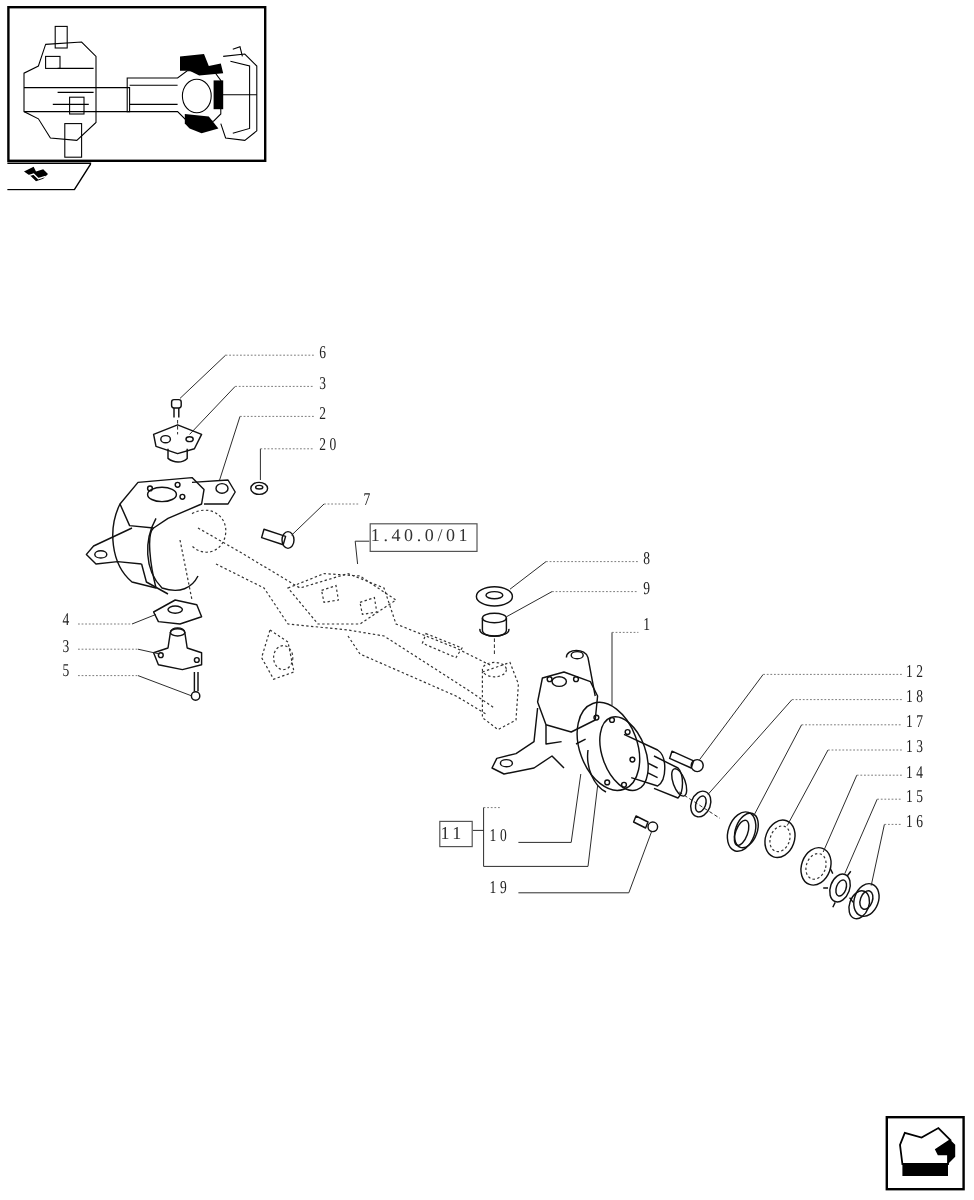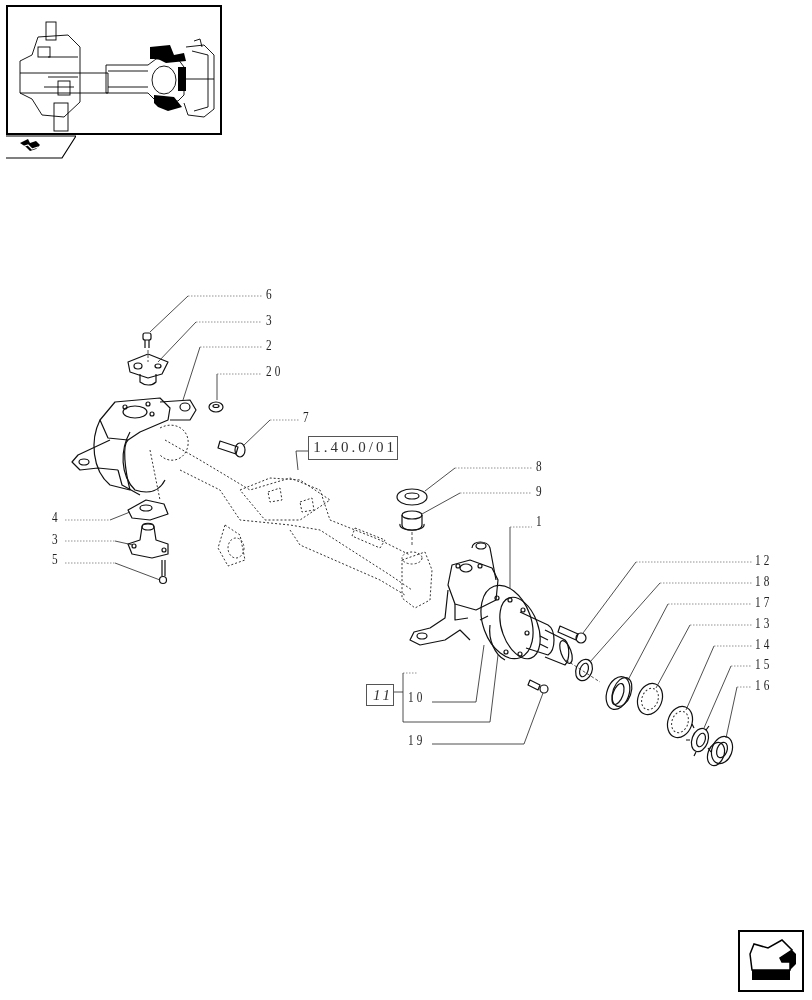--- a/index.html
+++ b/index.html
@@ -8,21 +8,21 @@
   .thumb { position: absolute; left: 6px; top: 5px; width: 216px; height: 130px;
            border: 2px solid #000; box-sizing: border-box; background: #fff; }
   .thumb-tab { position: absolute; left: 6px; top: 135px; width: 70px; height: 24px; }
   .nav-next { position: absolute; left: 738px; top: 930px; width: 66px; height: 62px;
               border: 2px solid #000; box-sizing: border-box; background: #fff; cursor: pointer; }
   svg { display: block; }
   .callout { position: absolute; font-family: "Liberation Serif", "DejaVu Serif", serif;
              font-size: 15px; color: #222; letter-spacing: 4px; line-height: 1; transform: scaleX(0.75); transform-origin: left top; }
   .ref-box { position: absolute; border: 1px solid #555; background: #fff;
              font-family: "Liberation Serif", "DejaVu Serif", serif; font-size: 15px; color: #333;
-             letter-spacing: 3px; line-height: 20px; text-align: right; cursor: pointer; }
+             letter-spacing: 3px; line-height: 20px; text-align: left; cursor: pointer; }
   .diagram { position: absolute; left: 0; top: 0; width: 812px; height: 1000px; }
 </style>
 </head>
 <body>
 
 <div class="thumb">
   <svg width="212" height="126" viewBox="0 0 212 126">
     <g fill="none" stroke="#000" stroke-width="0.9">
 
       <rect x="38" y="15" width="10" height="18"></rect>
@@ -308,21 +308,21 @@
 <span class="callout" style="left:755px; top:574px;">18</span>
 <span class="callout" style="left:755px; top:595px;">17</span>
 <span class="callout" style="left:755px; top:616px;">13</span>
 <span class="callout" style="left:755px; top:637px;">14</span>
 <span class="callout" style="left:755px; top:657px;">15</span>
 <span class="callout" style="left:755px; top:678px;">16</span>
 <span class="callout" style="left:408px; top:690px;">10</span>
 <span class="callout" style="left:408px; top:733px;">19</span>
 
 <div class="ref-box" style="left:308px; top:436px; width:88px; height:22px;">1.40.0/01</div>
-<div class="ref-box" style="left:366px; top:684px; width:26px; height:20px;font-style:italic;">11</div>
+<div class="ref-box" style="left:366px; top:684px; width:26px; height:20px;">11</div>
 
 <div class="nav-next">
   <svg width="62" height="58" viewBox="0 0 62 58">
     <path d="M10 22 L12 38 L50 38 L50 30 L42 30 L40 26 L52 18 L42 8 L28 16 L14 12 Z" fill="#fff" stroke="#000" stroke-width="1.5"></path>
     <path d="M12 38 L12 48 L50 48 L50 38 Z" fill="#000"></path>
     <path d="M40 26 L52 18 L56 22 L56 32 L50 38 L50 30 L42 30 Z" fill="#000"></path>
   </svg>
 </div>
 
 </body></html>

